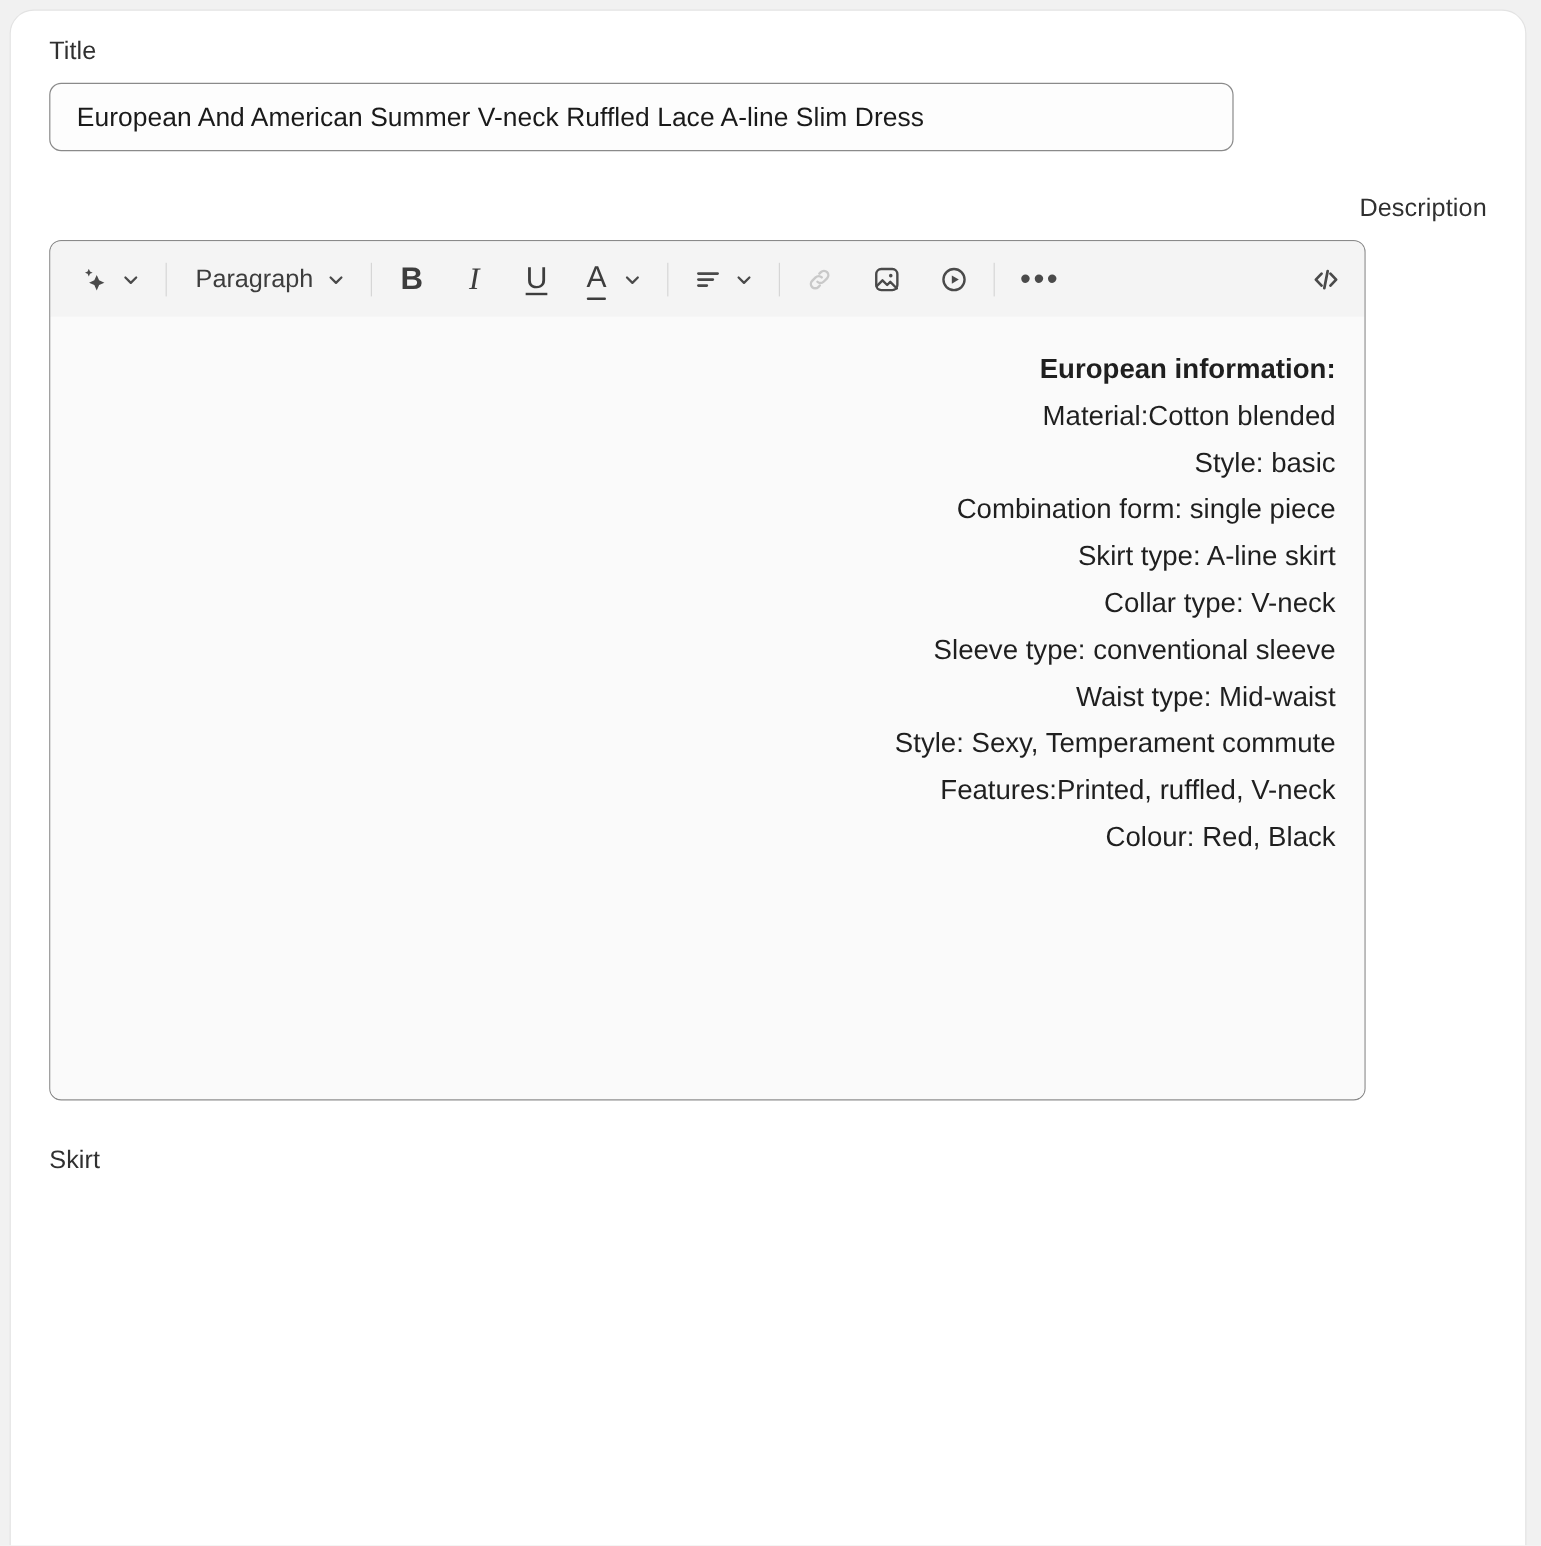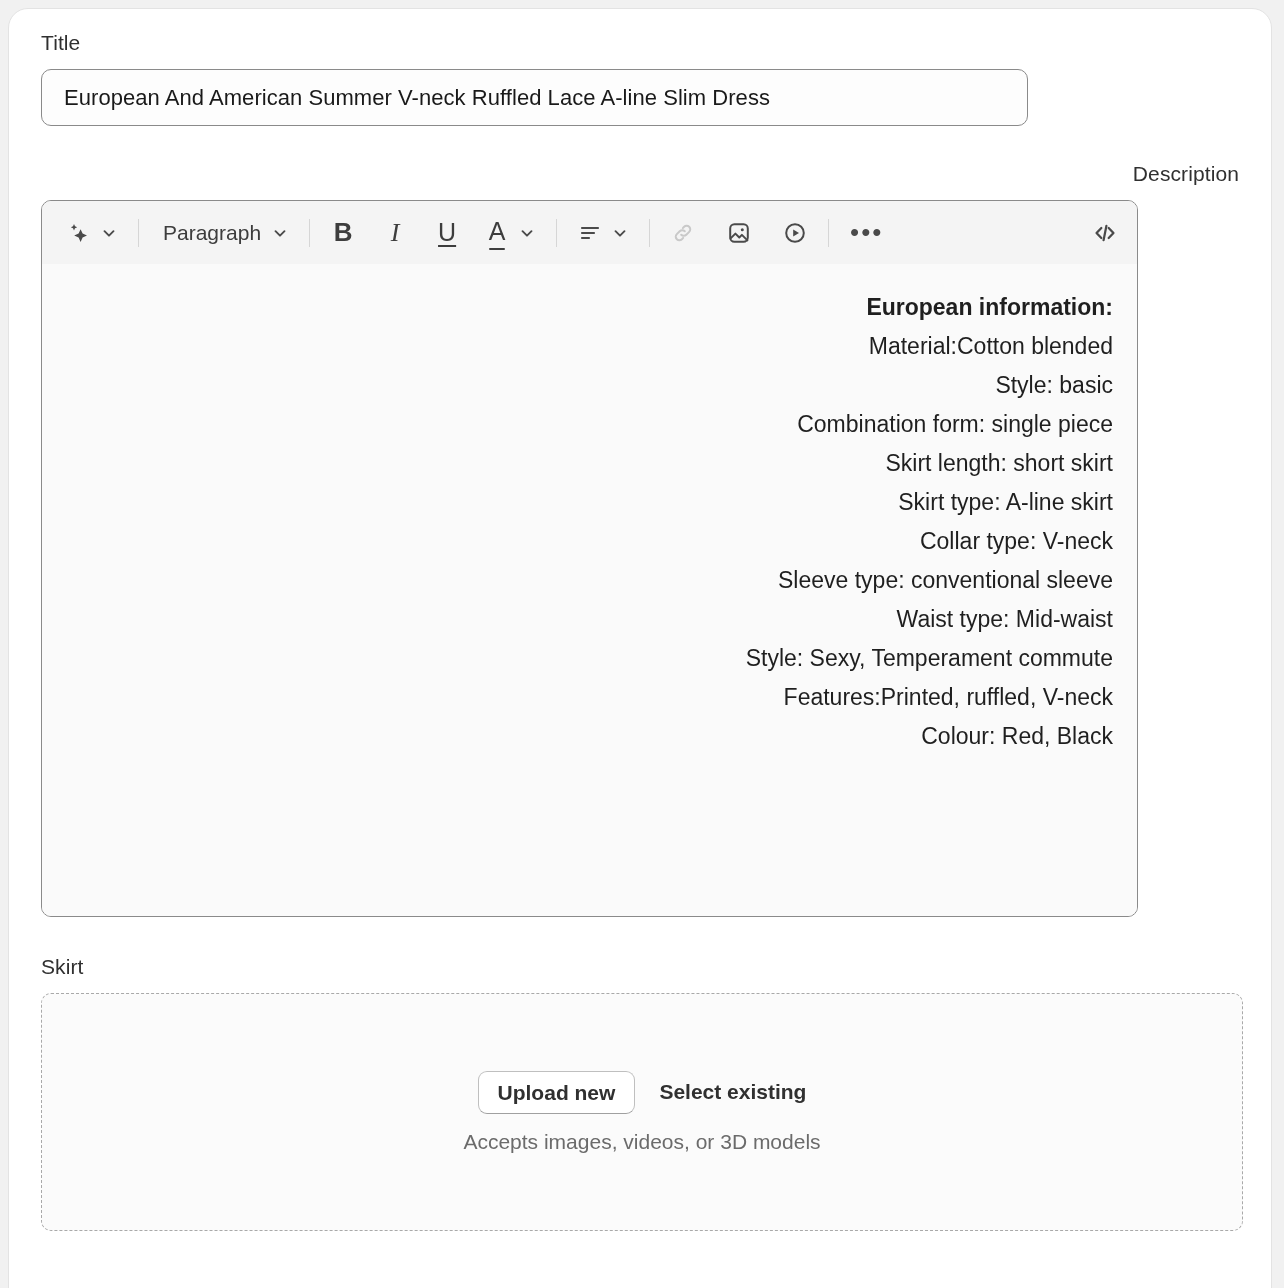--- a/index.html
+++ b/index.html
@@ -305,38 +305,30 @@
             </svg>
           </div>
         </div>
 
         <div class="editor-body">
           <p class="doc-heading">European information:</p>
           <div>
             <p class="doc-line">Material:Cotton blended</p>
             <p class="doc-line">Style: basic</p>
             <p class="doc-line">Combination form: single piece</p>
-            <p class="doc-line">Skirt length: short skirt</p>
             <p class="doc-line">Skirt type: A-line skirt</p>
             <p class="doc-line">Collar type: V-neck</p>
             <p class="doc-line">Sleeve type: conventional sleeve</p>
             <p class="doc-line">Waist type: Mid-waist</p>
             <p class="doc-line">Style: Sexy, Temperament commute</p>
             <p class="doc-line">Features:Printed, ruffled, V-neck</p>
             <p class="doc-line">Colour: Red, Black</p>
           </div>
         </div>
       </div>
     </div>
 
     <div class="field media-field">
       <div class="field-label media-label">Skirt</div>
-      <div class="dropzone">
-        <div class="dz-actions">
-          <button class="btn-upload">Upload new</button>
-          <button class="btn-select">Select existing</button>
-        </div>
-        <div class="dz-hint">Accepts images, videos, or 3D models</div>
-      </div>
     </div>
 
   </div>
 </div>
 
 </body></html>

